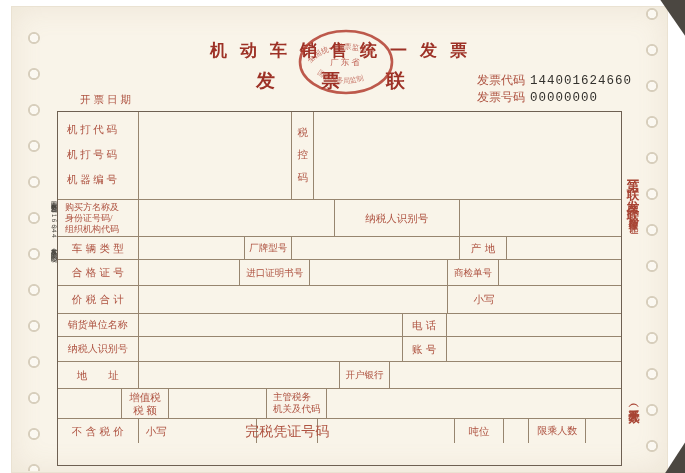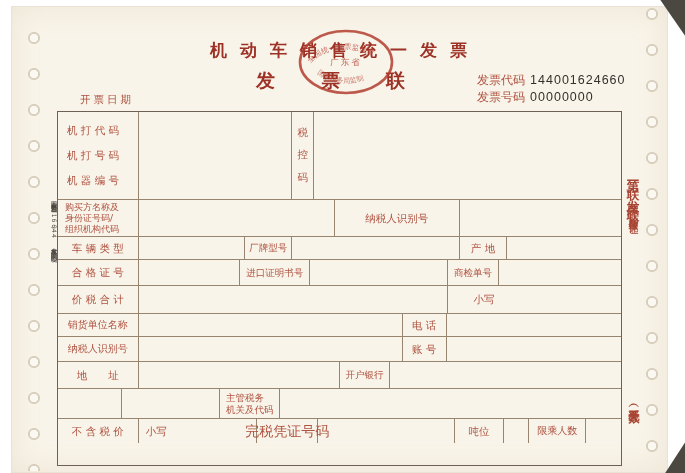--- a/index.html
+++ b/index.html
@@ -35,37 +35,37 @@
   }
   .subtitle {
     position:absolute; left:256px; top:68px;
     color:#9d3126; font-family:"DejaVu Serif", serif; font-weight:bold;
     font-size:19px; letter-spacing:46px; z-index:2; white-space:nowrap;
   }
   .stamp { position:absolute; left:296px; top:26px; width:100px; height:72px; z-index:3; opacity:.92; }
   .codes { position:absolute; left:477px; top:69px; z-index:2; }
   .codes .line { height:17px; white-space:nowrap; }
   .codes .lab { color:#ae5240; font-size:12px; font-family:"DejaVu Serif", serif; }
-  .codes .val { color:#33312d; font-size:12.5px; font-family:Liberation Sans, sans-serif; letter-spacing:1px; }
+  .codes .val { color:#33312d; font-size:12.5px; font-family:Liberation Mono, monospace; letter-spacing:1px; }
   .issue-date { position:absolute; left:80px; top:93px; color:#ae5240; font-size:10.5px; letter-spacing:3px; font-family:"DejaVu Serif", serif; }
 
   .form-table {
     position:absolute; left:57px; top:111px; width:565px; height:355px;
     border:1.5px solid #6e6052; z-index:2; background:transparent;
   }
   .row { display:flex; border-bottom:1px solid #97856f; }
   .row:last-child { border-bottom:none; }
   .cell { border-right:1px solid #97856f; position:relative; }
   .cell:last-child { border-right:none; }
   .lbl {
     color:#ae5240; font-size:10.5px; font-family:"DejaVu Serif", serif;
     display:flex; align-items:center; justify-content:center;
     text-align:center; line-height:1.2; white-space:nowrap;
   }
-  .lbl-col { flex-direction:column; justify-content:space-around; align-items:flex-start; padding:6px 0 6px 9px; }
+  .lbl-col { flex-direction:column; justify-content:space-around; align-items:flex-start; padding:6px 0 6px 9px;font-family:Liberation Serif, serif; }
   .lbl-col.center { align-items:center; padding-left:0; }
   .lbl-left { justify-content:flex-start; padding-left:7px; }
   .vstack { display:flex; flex-direction:column; justify-content:space-around; align-items:center;
             color:#ae5240; font-size:10.5px; font-family:"DejaVu Serif", serif; padding:10px 0; }
   .blank {}
 
   .copy-strip {
     position:absolute; left:626px; top:170px; height:220px; z-index:2;
     writing-mode:vertical-rl; color:#a84434; font-family:"DejaVu Serif", serif;
     line-height:15px; white-space:nowrap;
@@ -191,20 +191,24 @@
 
   <div class="row" style="height:27px">
     <div class="cell lbl" style="width:81px">地　　址</div>
     <div class="cell blank" style="width:202px"></div>
     <div class="cell lbl" style="width:50px; font-size:9.5px">开户银行</div>
     <div class="cell blank" style="width:232px"></div>
   </div>
 
   <div class="row" style="height:30px">
     <div class="cell blank" style="width:64px"></div>
+    <div class="cell lbl lbl-col center" style="width:47px; padding:3px 0;">
+      <span>增值税</span>
+      <span>税 额</span>
+    </div>
     <div class="cell blank" style="width:98px"></div>
     <div class="cell lbl lbl-col" style="width:60px; padding:3px 0 3px 6px; font-size:9.5px;">
       <span>主管税务</span>
       <span>机关及代码</span>
     </div>
     <div class="cell blank" style="width:215px"></div>
   </div>
 
   <div class="row" style="height:24px">
     <div class="cell lbl" style="width:81px">不 含 税 价</div>

